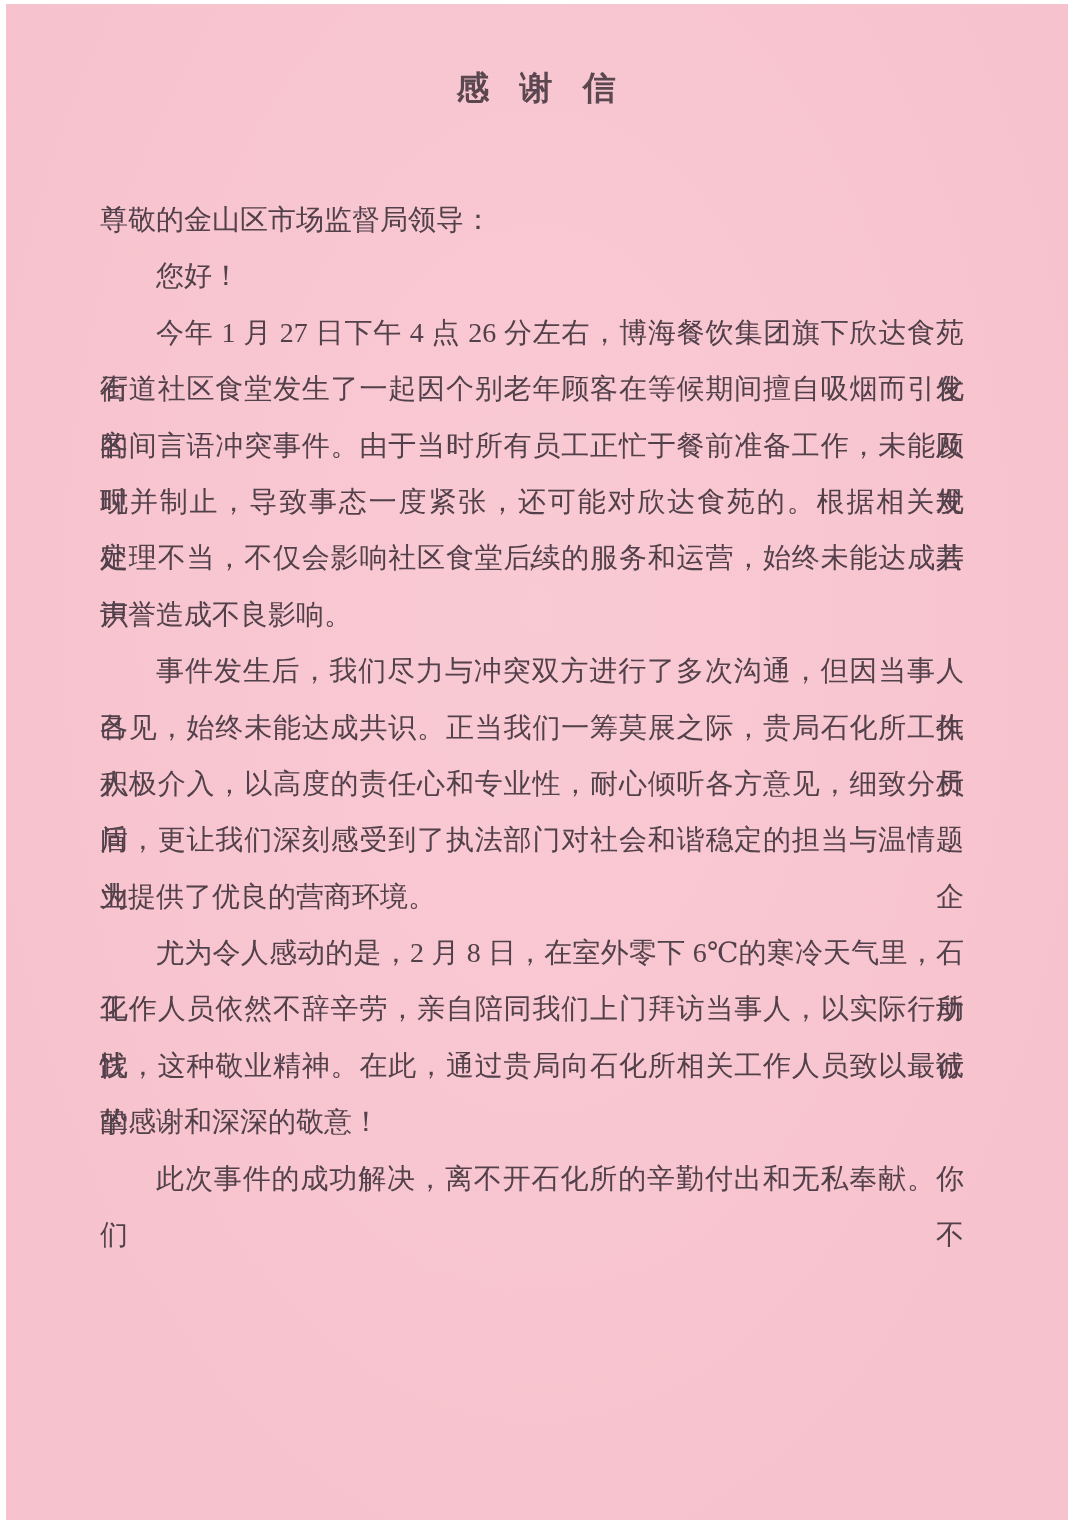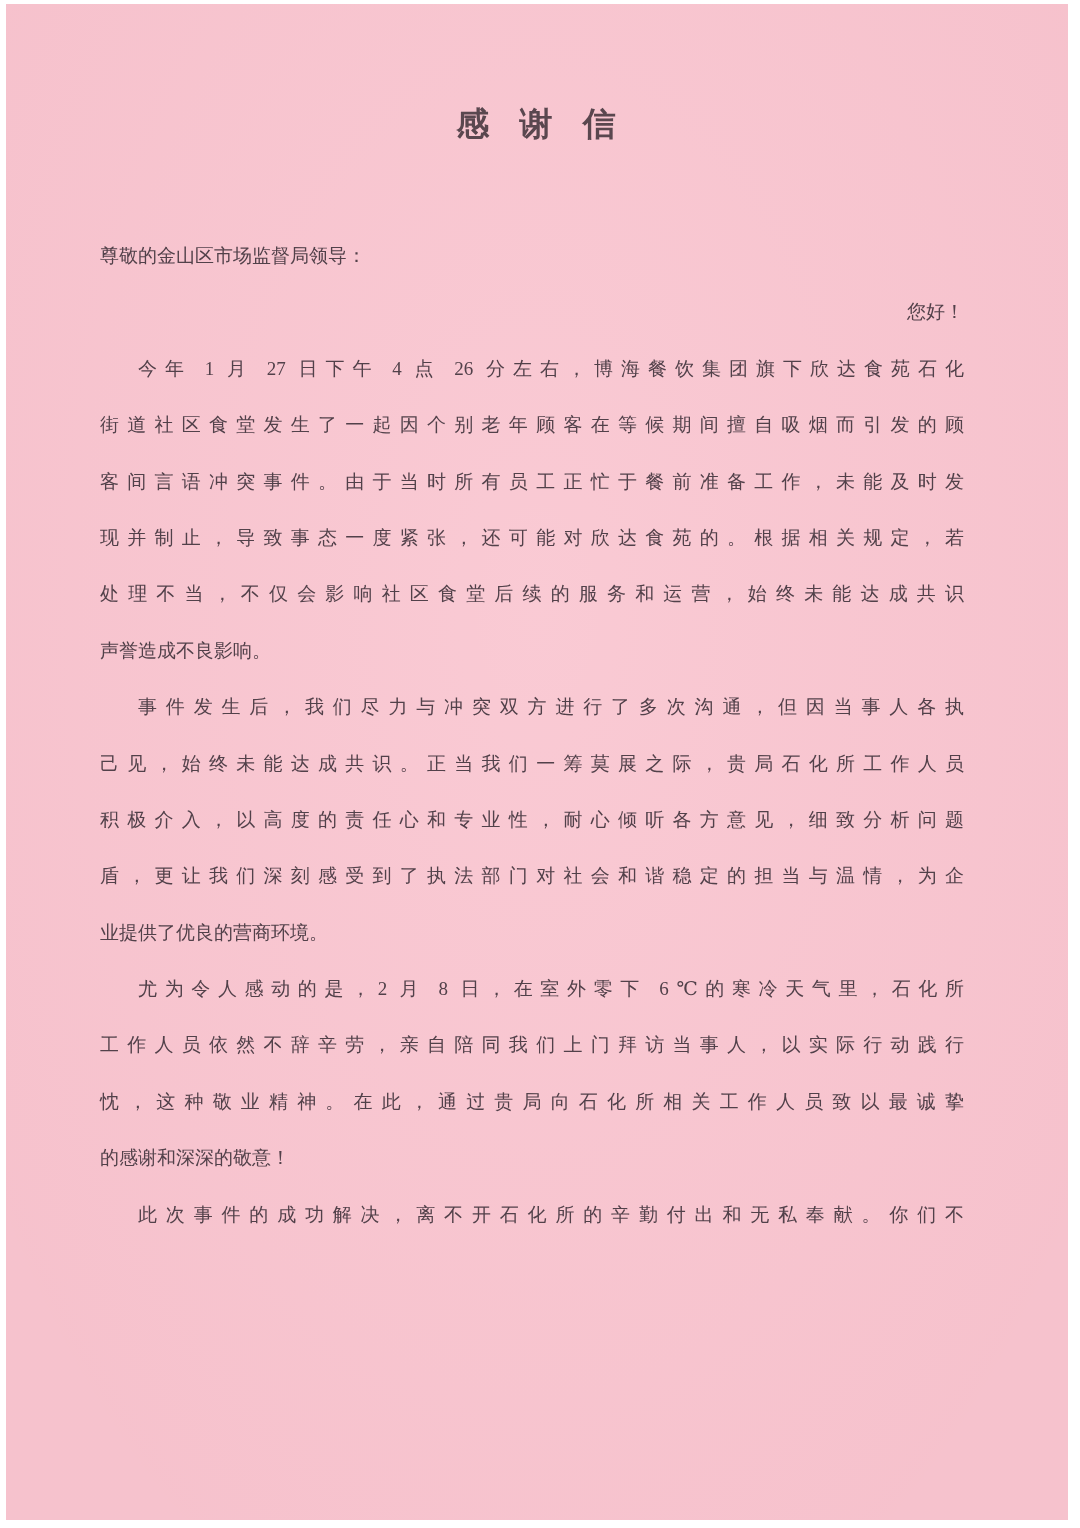--- a/index.html
+++ b/index.html
@@ -20,50 +20,49 @@
     top: 4px;
     left: 6px;
     right: 12px;
     bottom: 8px;
     background: #f9c4cf;
     background-image: radial-gradient(ellipse at 50% 40%, rgba(255,255,255,0.10), rgba(0,0,0,0.012) 85%);
     color: #52414a;
     box-sizing: border-box;
   }
   .title {
-    margin-top: 100px;
+    margin-top: 64px;
     line-height: 40px;
     text-align: center;
     font-size: 33px;
     font-weight: bold;
     word-spacing: 18px;
     letter-spacing: 2px;
     color: #5a474f;
   }
   .content {
     margin-top: 84px;
     padding-left: 94px;
     padding-right: 104px;
   }
   .line {
-    font-size: 19px;
+    font-size: 28px;
     line-height: 56.4px;
     height: 56.4px;
     white-space: nowrap;
     overflow: visible;
   }
   .line.justify {
     white-space: normal;
     text-align: justify;
     text-align-last: justify;
     text-justify: inter-character;
   }
   .line.indent {
     text-indent: 2em;
-    text-align: right;
   }
 </style>
 </head>
 <body>
 
 <div class="viewport">
   <div class="paper">
 
     <div class="title">感 谢 信</div>
 

